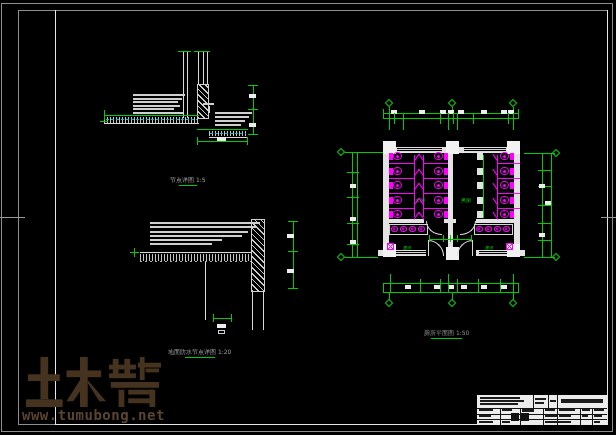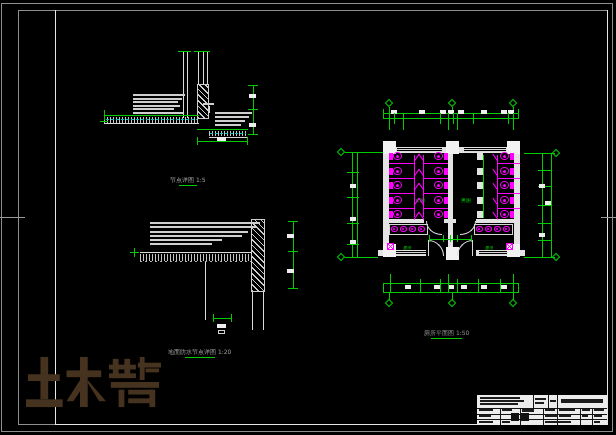--- a/index.html
+++ b/index.html
@@ -88,20 +88,21 @@
         <rect x="86" y="17" width="28" height="5"></rect>
       <rect x="118" y="0" width="5" height="24"></rect>
         <rect x="116" y="6" width="24" height="5"></rect>
         <rect x="124" y="12" width="14" height="4"></rect>
       <rect x="88" y="26" width="50" height="6"></rect>
       <rect x="96" y="34" width="6" height="18"></rect>
         <rect x="106" y="34" width="26" height="5"></rect>
       <rect x="106" y="43" width="26" height="5"></rect>
         <rect x="128" y="34" width="6" height="18"></rect>
     </svg>
+    <div class="wm-url" style="left:22px;top:71px;">www.tumubong.net</div>
   </div>
 
 <div class="g" style="left: 178px; top: 51px; width: 13px; height: 1px;"></div>
     <div class="g" style="left: 194px; top: 51px; width: 16px; height: 1px;"></div>
     <div class="w" style="left: 183px; top: 52px; width: 1px; height: 66px;"></div>
     <div class="w" style="left: 187px; top: 52px; width: 1px; height: 66px;"></div>
     <div class="w" style="left: 198px; top: 52px; width: 1px; height: 33px;"></div>
     <div class="w" style="left: 203px; top: 52px; width: 1px; height: 33px;"></div>
     <div class="w" style="left: 207px; top: 52px; width: 1px; height: 33px;"></div>
     <div class="hatch" style="left: 197px; top: 84px; width: 12px; height: 35px;"></div>

